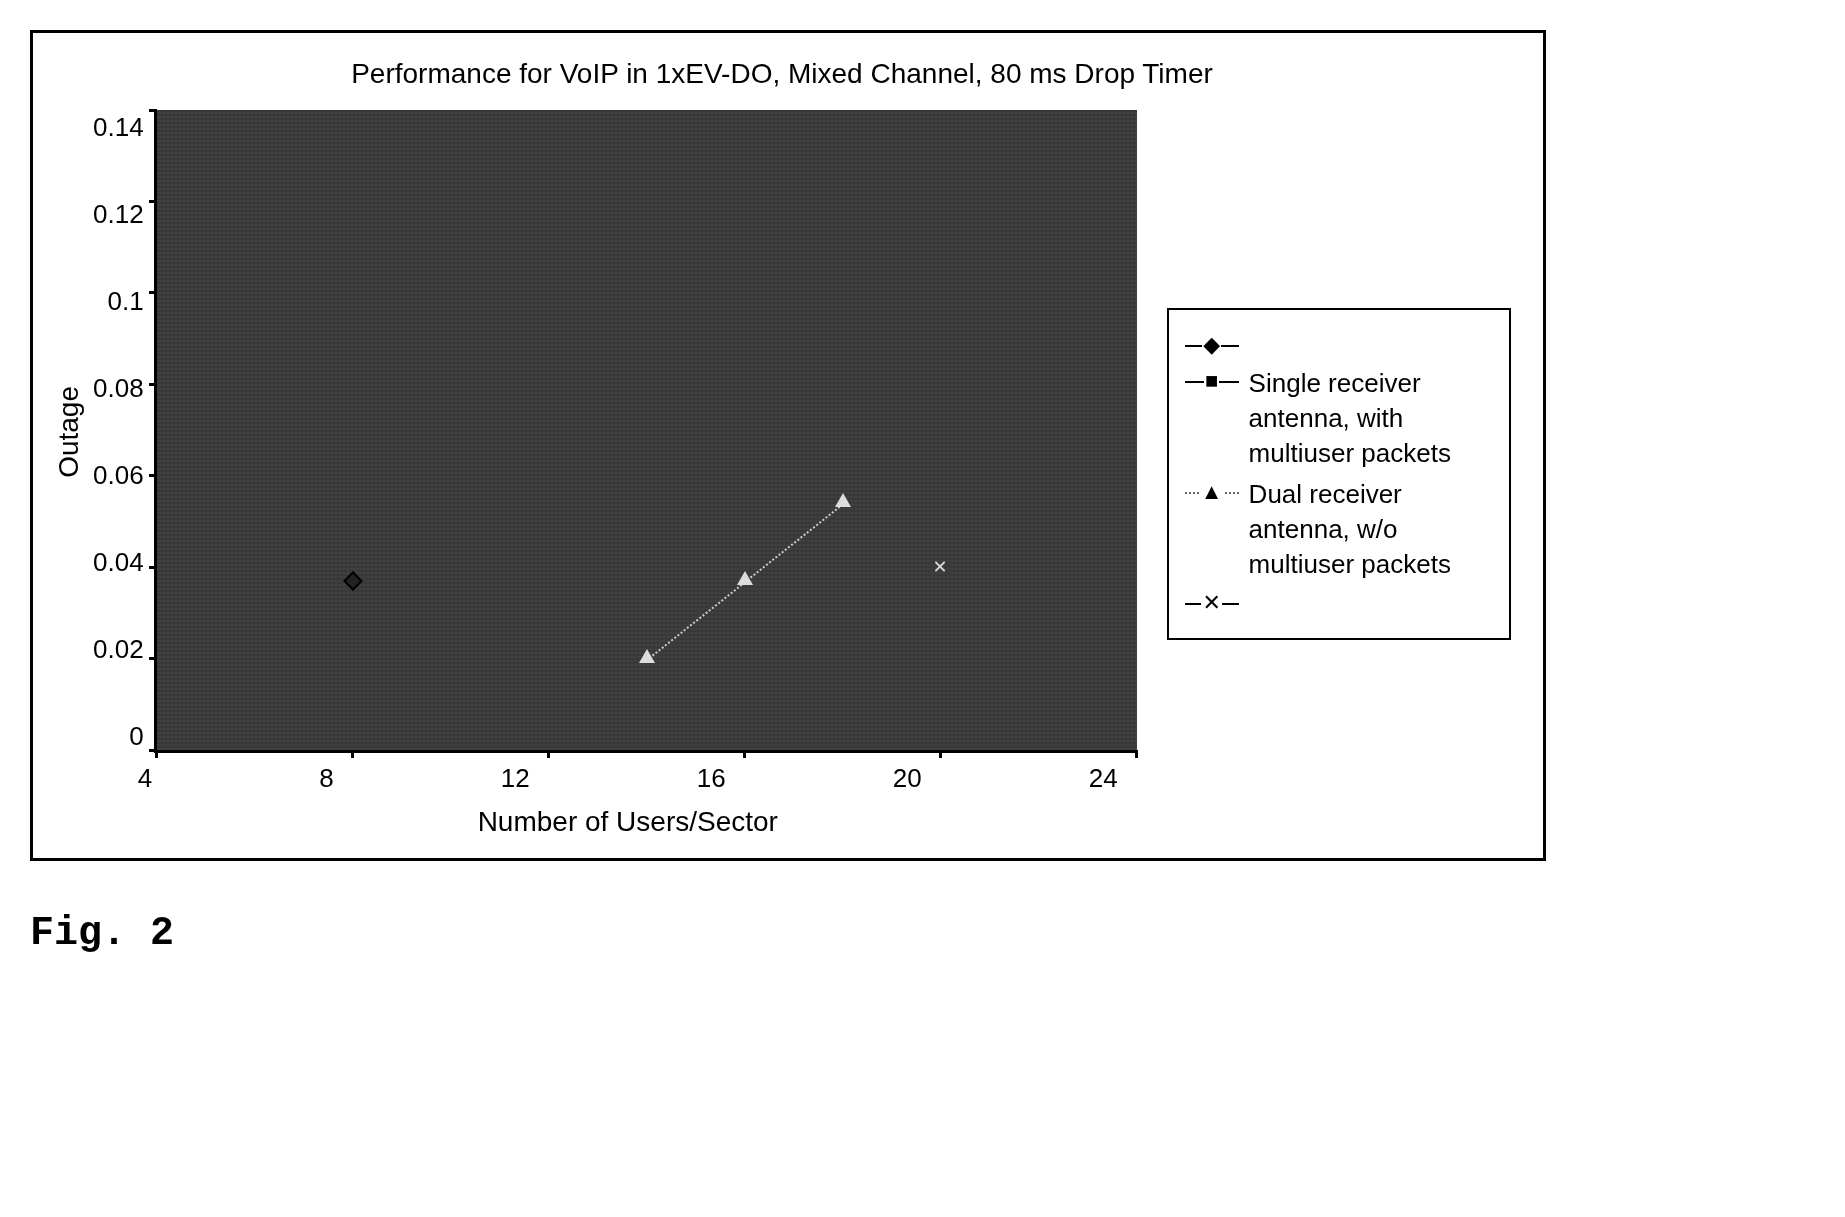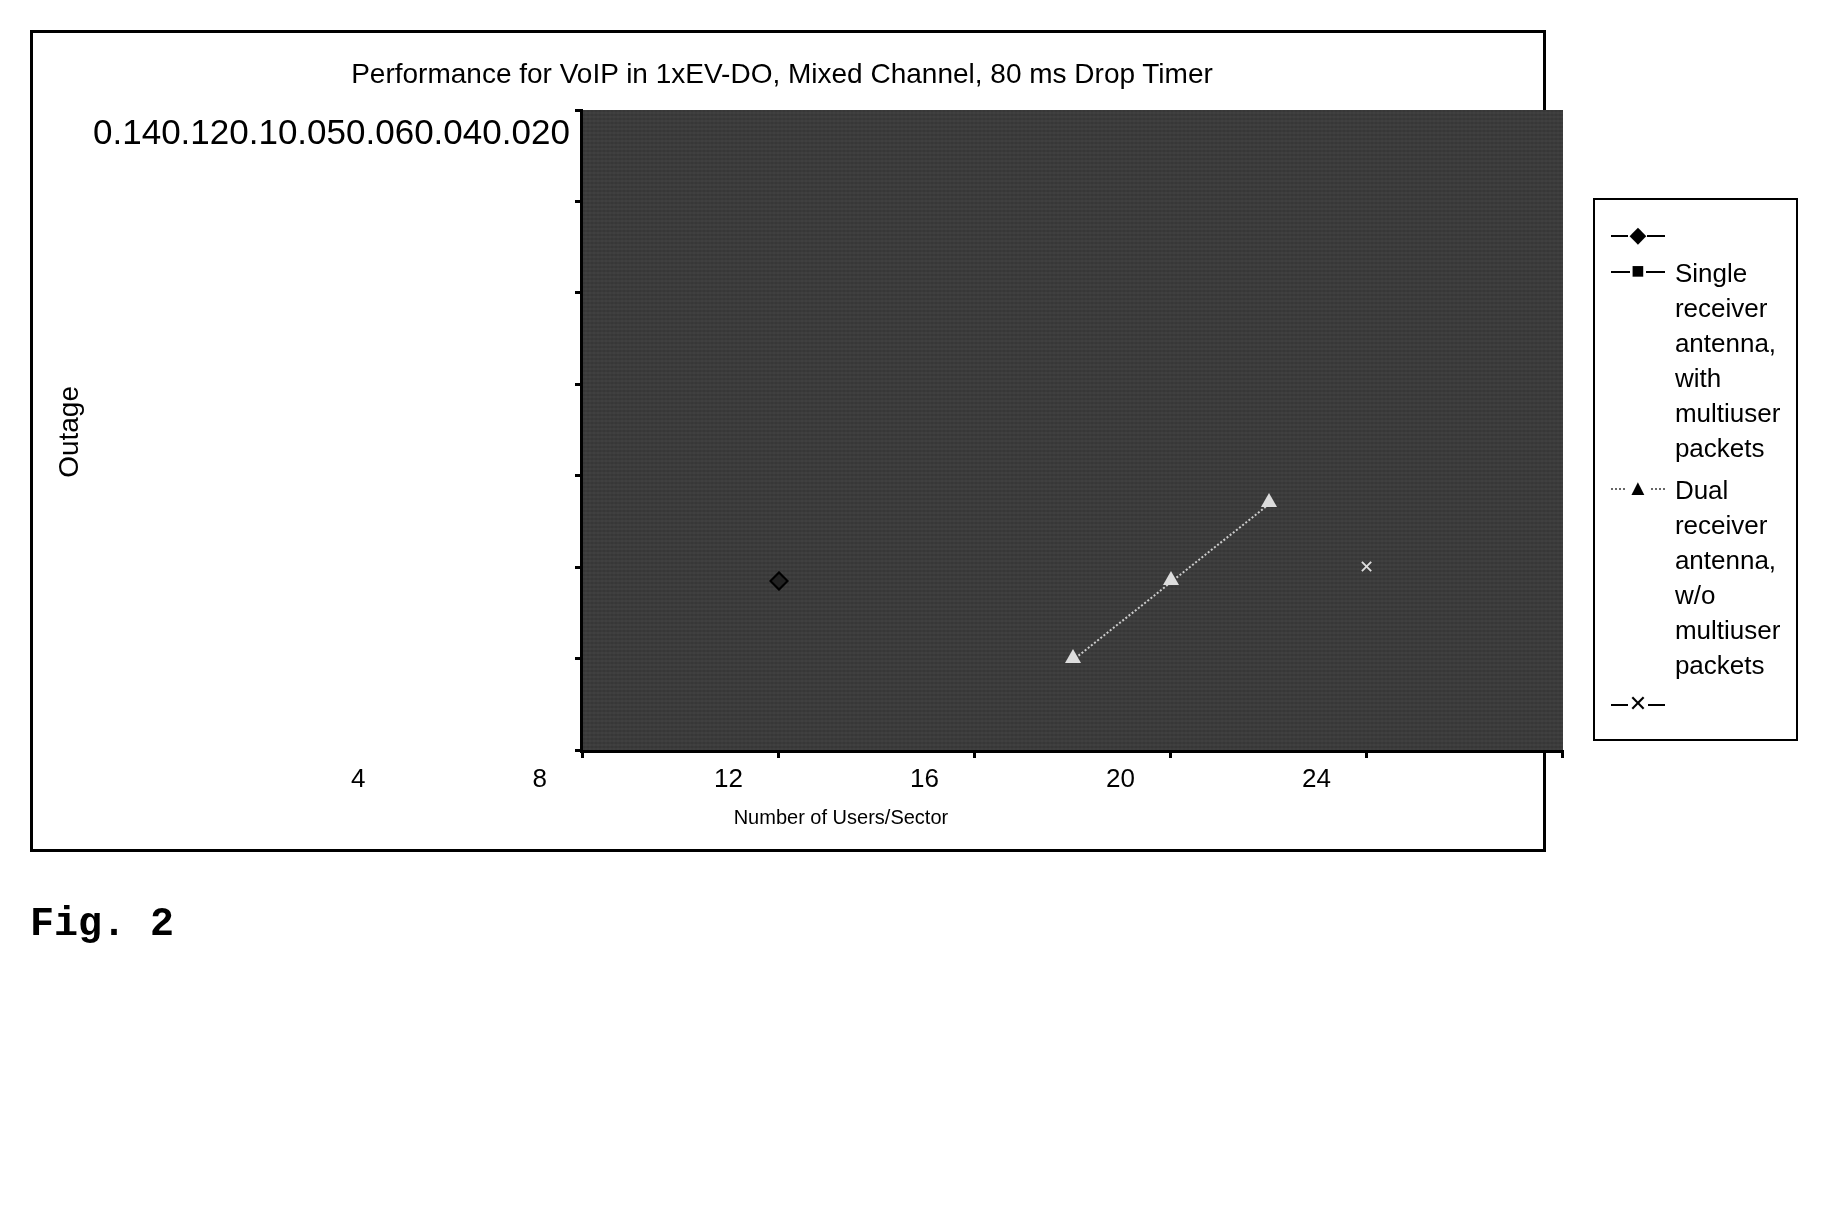--- a/index.html
+++ b/index.html
@@ -38,26 +38,26 @@
     align-items: center;
   }
   .ylabel {
     writing-mode: vertical-rl;
     transform: rotate(180deg);
     font-size: 28px;
     margin-right: 8px;
   }
   .y-axis {
     display: flex;
-    flex-direction: row;
+    flex-direction: column;
     justify-content: space-between;
     height: 640px;
     text-align: right;
     padding-right: 10px;
-    font-size: 35px;
+    font-size: 26px;
   }
   .plot {
     position: relative;
     width: 980px;
     height: 640px;
     background: #3a3a3a;
     border-left: 3px solid #000;
     border-bottom: 3px solid #000;
   }
   .plot::before {
@@ -90,21 +90,21 @@
     justify-content: space-between;
     width: 980px;
     margin-left: 0;
     font-size: 26px;
     padding-top: 10px;
   }
   .x-wrap {
     margin-left: 66px; 
   }
   .xlabel {
-    font-size: 20px;
+    font-size: 28px;
     margin-top: 12px;
   }
   .legend {
     border: 2px solid #000;
     padding: 14px 16px;
     font-size: 26px;
     line-height: 1.35;
     max-width: 430px;
     background: #fff;
   }
@@ -178,21 +178,21 @@
 
   <div class="layout">
 
     <div class="chart-area">
       <div class="chart-row">
         <div class="ylabel">Outage</div>
         <div class="y-axis" id="y-axis">
             <div>0.14</div>
             <div>0.12</div>
             <div>0.1</div>
-            <div>0.05</div>
+            <div>0.08</div>
             <div>0.06</div>
             <div>0.04</div>
             <div>0.02</div>
             <div>0</div>
           </div>
         <div class="plot" id="plot">
             <div class="tick-y" style="top: 638.5px;"></div>
             <div class="tick-y" style="top: 547.071px;"></div>
             <div class="tick-y" style="top: 455.643px;"></div>
             <div class="tick-y" style="top: 364.214px;"></div>

